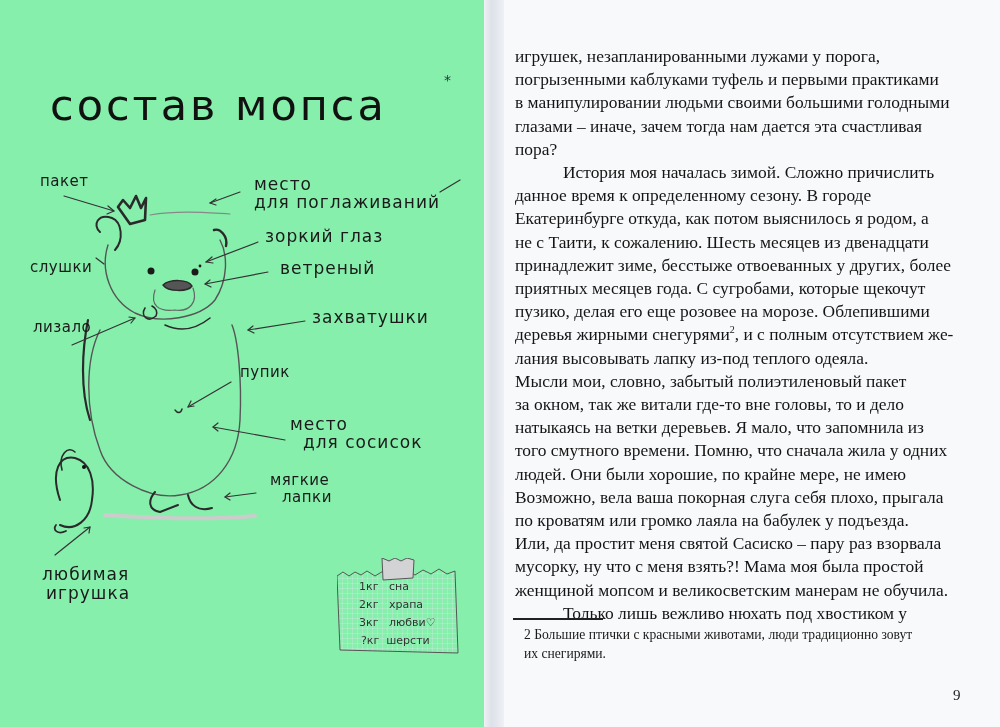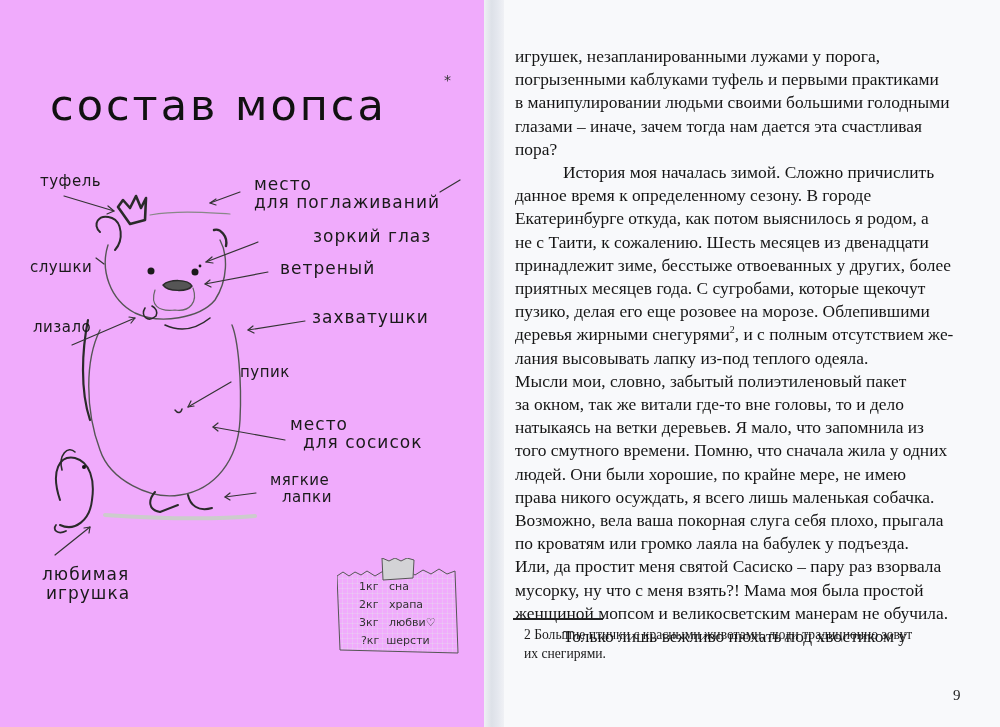--- a/index.html
+++ b/index.html
@@ -1,20 +1,20 @@
 <!DOCTYPE html>
 <html><head>
 <meta charset="utf-8">
 <style>
   * { box-sizing: border-box; margin: 0; padding: 0; }
   html, body { width: 1000px; height: 727px; overflow: hidden; background: #f4f5f8; }
   .spread { position: relative; width: 1000px; height: 727px; }
   .page-left {
     position: absolute; left: 0; top: 0; width: 490px; height: 727px;
-    background: #f0abfc;
+    background: #86efac;
   }
   .gutter {
     position: absolute; left: 484px; top: 0; width: 22px; height: 727px;
     background: linear-gradient(to right, #eef0f4 0%, #dde1e8 35%, #e4e7ee 60%, #f3f4f7 100%);
   }
   .page-right {
     position: absolute; left: 504px; top: 0; width: 496px; height: 727px;
     background: #f8f9fb;
   }
   .hand { font-family: "DejaVu Sans", sans-serif; color: #222; position: absolute; white-space: nowrap; }
@@ -119,24 +119,24 @@
           <path d="M230 493 L225 497 L230 500"></path>
         <path d="M55 555 L90 527"></path>
           <path d="M84 528 L90 527 L89 533"></path>
         <path d="M460 180 L440 192"></path>
       </g>
     </svg>
 
     <div class="hand title">состав мопса</div>
     <div class="hand asterisk">*</div>
 
-    <div class="hand lbl" style="left:40px; top:172px;">туфель</div>
+    <div class="hand lbl" style="left:40px; top:172px;">пакет</div>
     <div class="hand lbl-lg" style="left:254px; top:174px;">место</div>
     <div class="hand lbl-lg" style="left:254px; top:192px;">для поглаживаний</div>
-    <div class="hand lbl-lg" style="left:265px; top:226px;margin-left:48px;">зоркий глаз</div>
+    <div class="hand lbl-lg" style="left:265px; top:226px;">зоркий глаз</div>
     <div class="hand lbl" style="left:30px; top:258px;">слушки</div>
     <div class="hand lbl-lg" style="left:280px; top:258px;">ветреный</div>
     <div class="hand lbl" style="left:33px; top:318px;">лизало</div>
     <div class="hand lbl-lg" style="left:312px; top:307px;">захватушки</div>
     <div class="hand lbl" style="left:240px; top:363px;">пупик</div>
     <div class="hand lbl-lg" style="left:290px; top:414px;">место</div>
     <div class="hand lbl-lg" style="left:303px; top:432px;">для сосисок</div>
     <div class="hand lbl" style="left:270px; top:471px;">мягкие</div>
     <div class="hand lbl" style="left:282px; top:488px;">лапки</div>
     <div class="hand lbl-lg" style="left:42px; top:564px;">любимая</div>
@@ -184,21 +184,20 @@
     <span class="line">принадлежит зиме, бесстыже отвоеванных у других, более</span>
     <span class="line">приятных месяцев года. С сугробами, которые щекочут</span>
     <span class="line">пузико, делая его еще розовее на морозе. Облепившими</span>
     <span class="line"><span>деревья жирными снегурями</span><sup>2</sup><span>, и с полным отсутствием же-</span></span>
     <span class="line">лания высовывать лапку из-под теплого одеяла.</span>
     <span class="line">Мысли мои, словно, забытый полиэтиленовый пакет</span>
     <span class="line">за окном, так же витали где-то вне головы, то и дело</span>
     <span class="line">натыкаясь на ветки деревьев. Я мало, что запомнила из</span>
     <span class="line">того смутного времени. Помню, что сначала жила у одних</span>
     <span class="line">людей. Они были хорошие, по крайне мере, не имею</span>
-    <span class="line">права никого осуждать, я всего лишь маленькая собачка.</span>
     <span class="line">Возможно, вела ваша покорная слуга себя плохо, прыгала</span>
     <span class="line">по кроватям или громко лаяла на бабулек у подъезда.</span>
     <span class="line">Или, да простит меня святой Сасиско – пару раз взорвала</span>
     <span class="line">мусорку, ну что с меня взять?! Мама моя была простой</span>
     <span class="line">женщиной мопсом и великосветским манерам не обучила.</span>
     <span class="line indent">Только лишь вежливо нюхать под хвостиком у</span>
   </div>
 
   <div class="fn-rule"></div>
   <div class="footnote">

